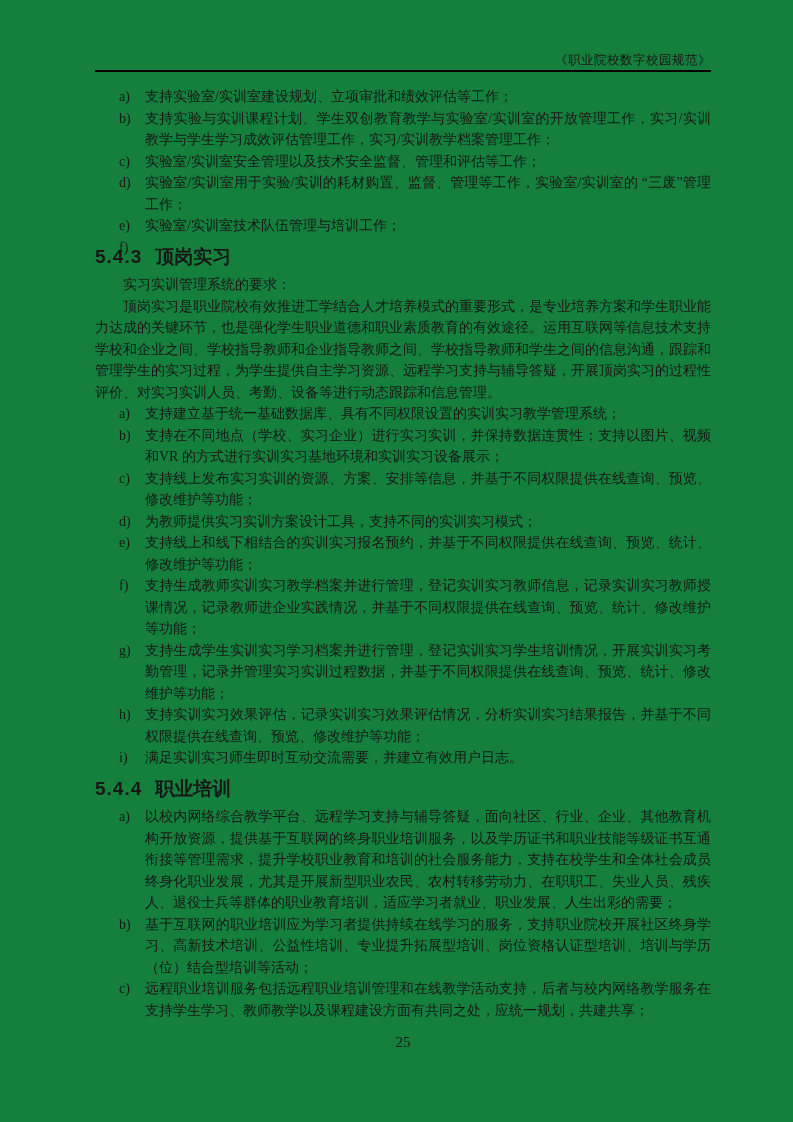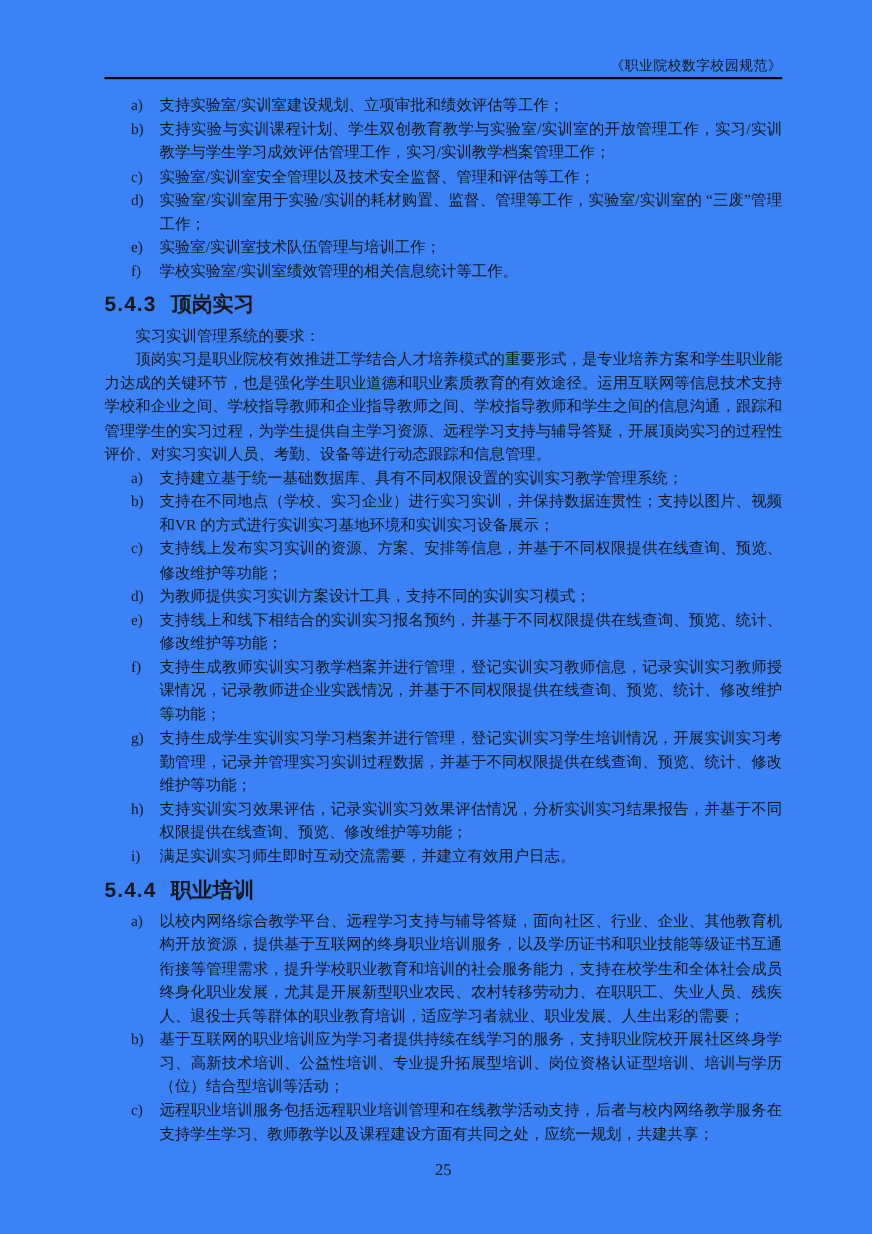--- a/index.html
+++ b/index.html
@@ -5,21 +5,21 @@
   html, body {
     margin: 0;
     padding: 0;
     background: #e8e8e8;
   }
   .page {
     position: relative;
     width: 793px;
     height: 1122px;
     margin: 0 auto;
-    background: #3b82f6;
+    background: #15803d;
     color: #161616;
     font-family: "Liberation Serif", "DejaVu Serif", serif;
     overflow: hidden;
   }
   .running-header {
     position: absolute;
     top: 52px;
     left: 95px;
     width: 616px;
     text-align: right;
@@ -106,21 +106,20 @@
       <li>
         <span class="marker">d)</span>
         <span>实验室/实训室用于实验/实训的耗材购置、监督、管理等工作，实验室/实训室的 “三废”管理工作；</span>
       </li>
       <li>
         <span class="marker">e)</span>
         <span>实验室/实训室技术队伍管理与培训工作；</span>
       </li>
       <li>
         <span class="marker">f)</span>
-        <span>学校实验室/实训室绩效管理的相关信息统计等工作。</span>
       </li>
     </ol>
 
     <h3 class="section-heading">
       <span class="sec-num">5.4.3</span><span>顶岗实习</span>
     </h3>
 
     <p class="body-para">实习实训管理系统的要求：</p>
     <p class="body-para">顶岗实习是职业院校有效推进工学结合人才培养模式的重要形式，是专业培养方案和学生职业能力达成的关键环节，也是强化学生职业道德和职业素质教育的有效途径。运用互联网等信息技术支持学校和企业之间、学校指导教师和企业指导教师之间、学校指导教师和学生之间的信息沟通，跟踪和管理学生的实习过程，为学生提供自主学习资源、远程学习支持与辅导答疑，开展顶岗实习的过程性评价、对实习实训人员、考勤、设备等进行动态跟踪和信息管理。</p>
 

